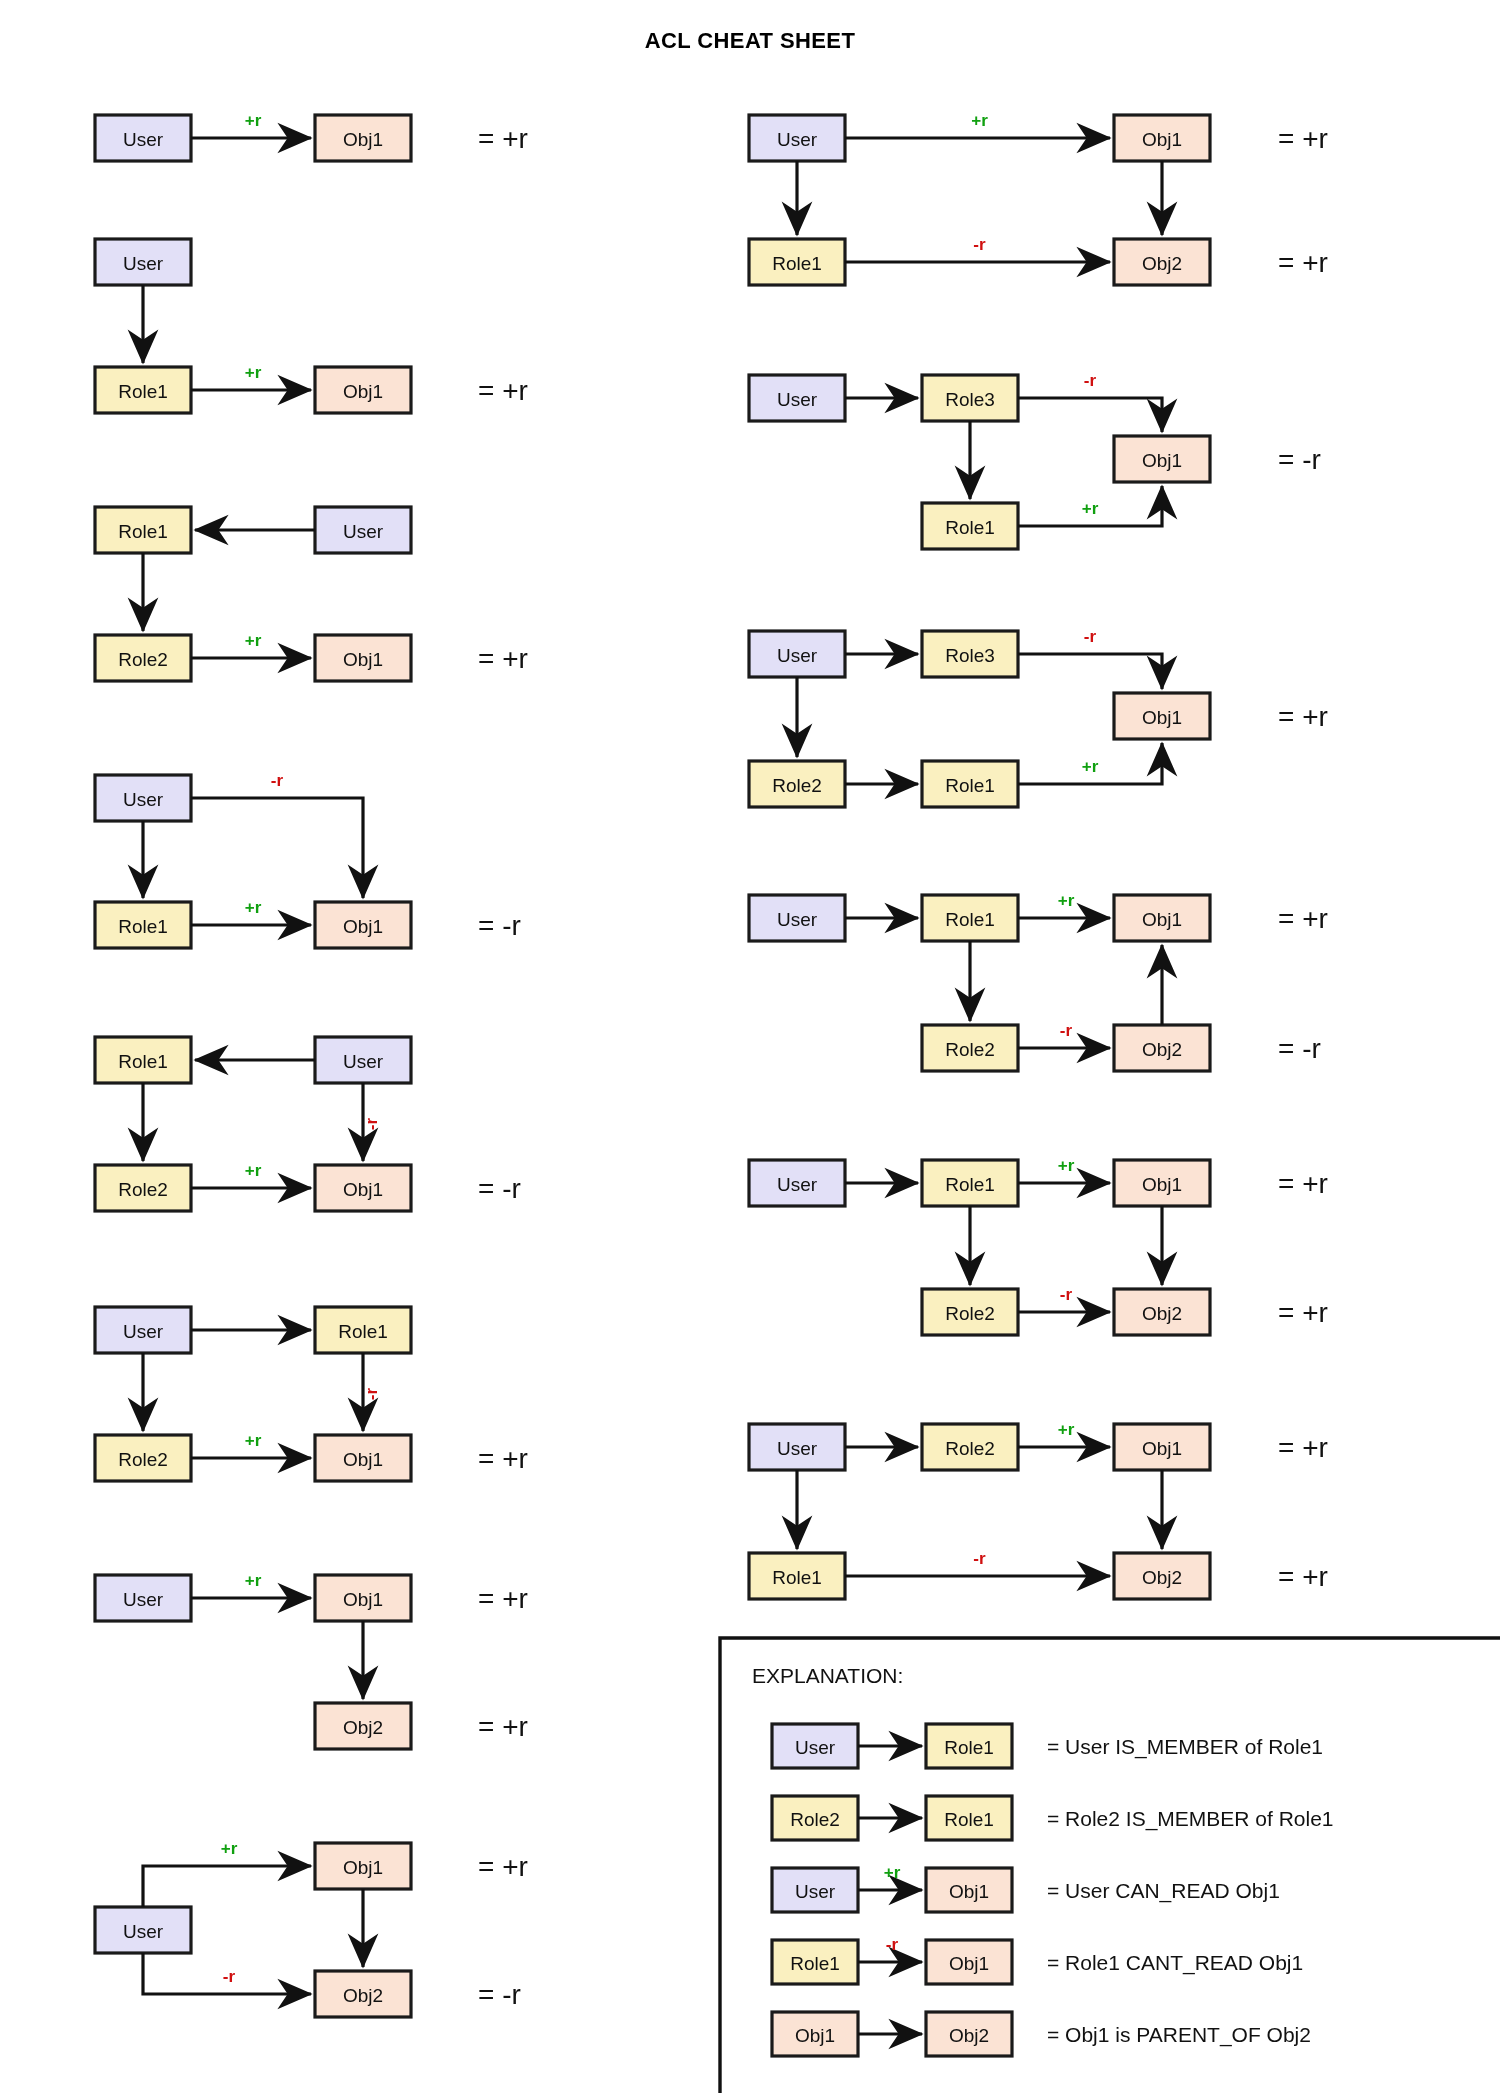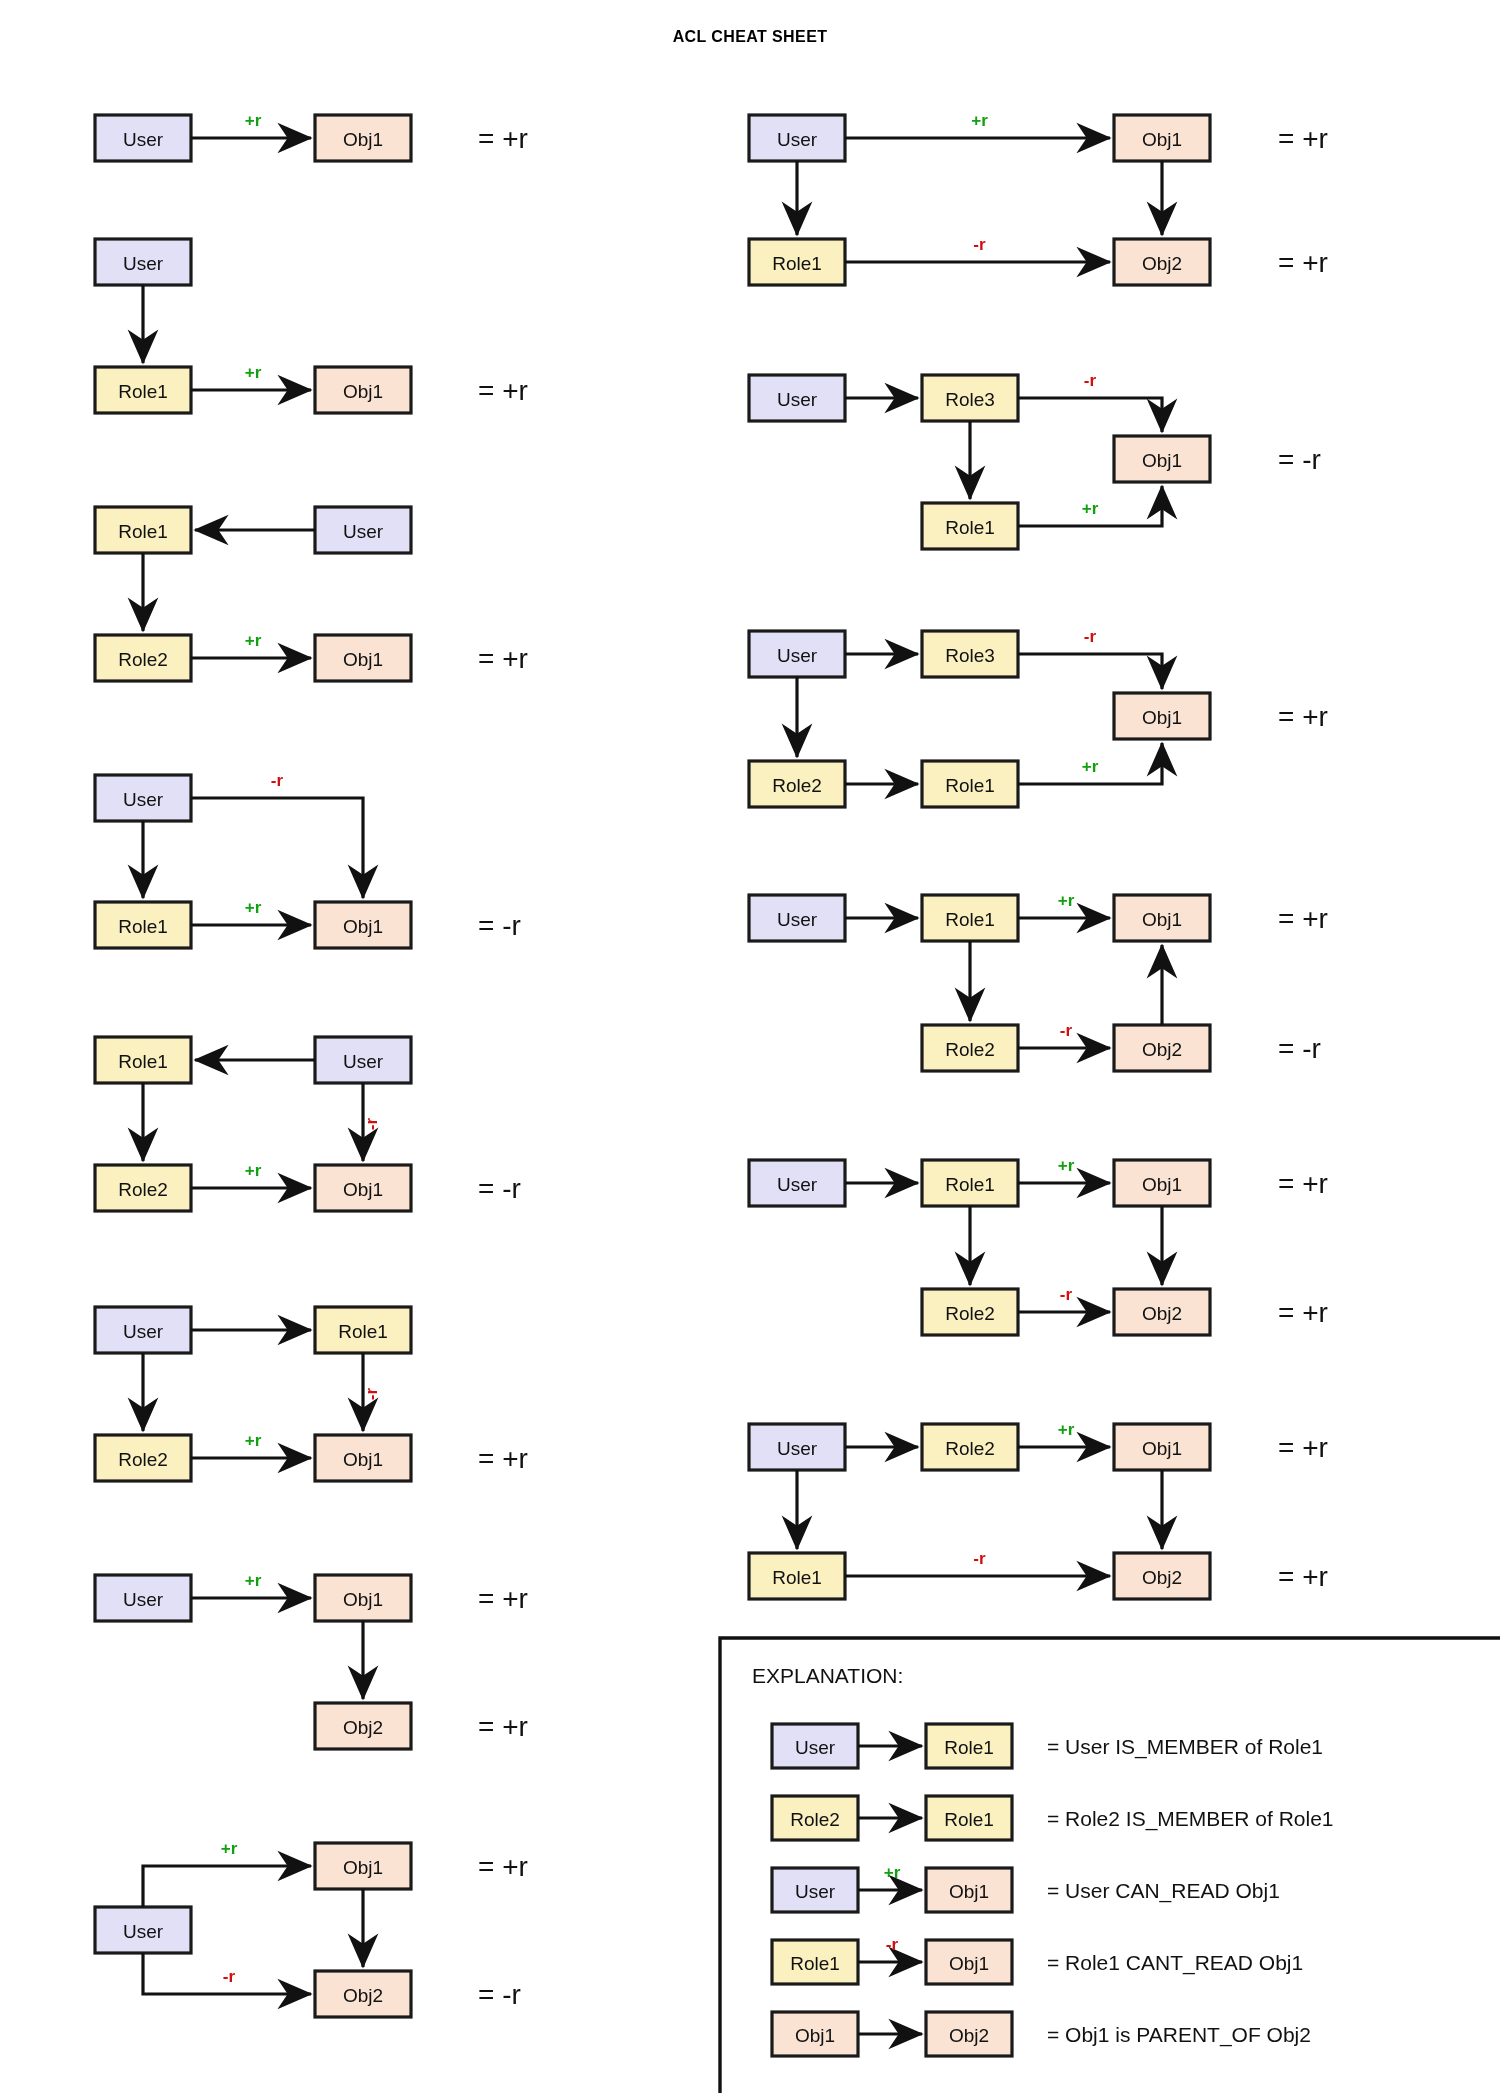--- a/index.html
+++ b/index.html
@@ -1,19 +1,19 @@
 <!DOCTYPE html>
 <html><head>
 <meta charset="utf-8">
 <style>
   html,body{margin:0;padding:0;background:#ffffff;}
   body{width:1500px;height:2093px;position:relative;
        font-family:"Liberation Sans", sans-serif;color:#000;}
   #title{position:absolute;top:28px;left:0;width:1500px;text-align:center;
-         font-size:16px;font-weight:bold;letter-spacing:.4px;}
+         font-size:22px;font-weight:bold;letter-spacing:.4px;}
   svg{position:absolute;top:0;left:0;width:1500px;height:2093px;overflow:visible;}
   .bx{stroke:#1a1a1a;stroke-width:3.2;}
   .bx-user{fill:#e2e0f7;}
   .bx-role{fill:#faf0c0;}
   .bx-obj{fill:#fbe3d4;}
   .bxlbl{font-family:"Liberation Sans",sans-serif;font-size:19px;fill:#111;
          text-anchor:middle;dominant-baseline:central;}
   .ln{stroke:#111;stroke-width:3.2;fill:none;}
   .perm-p{font-family:"Liberation Sans",sans-serif;font-size:17px;font-weight:bold;
           fill:#10a010;text-anchor:middle;}

